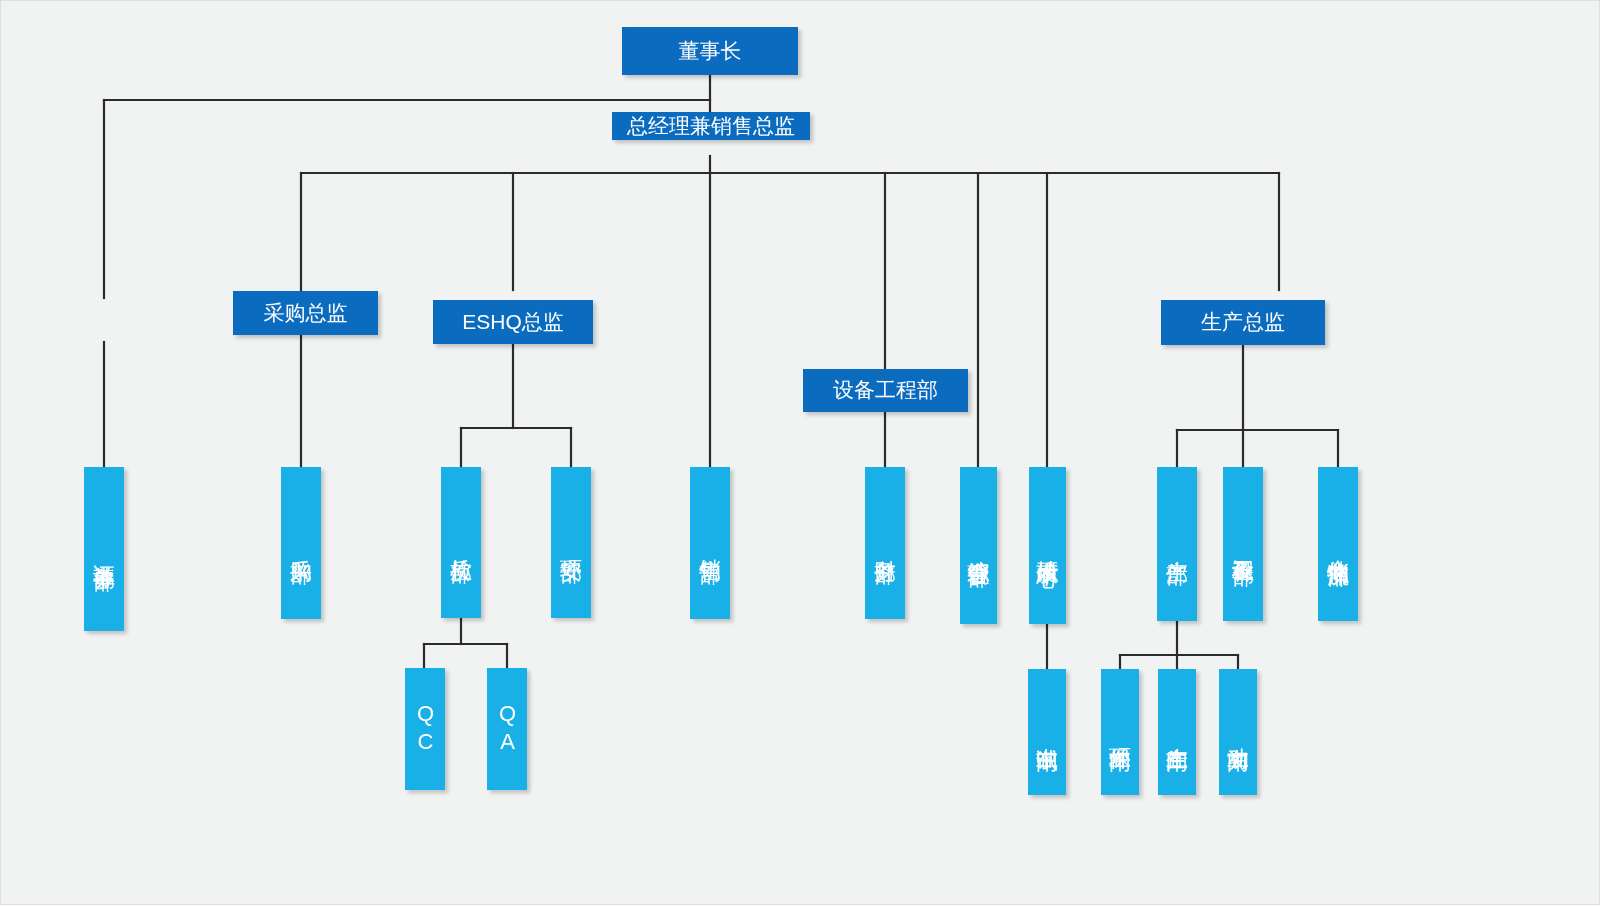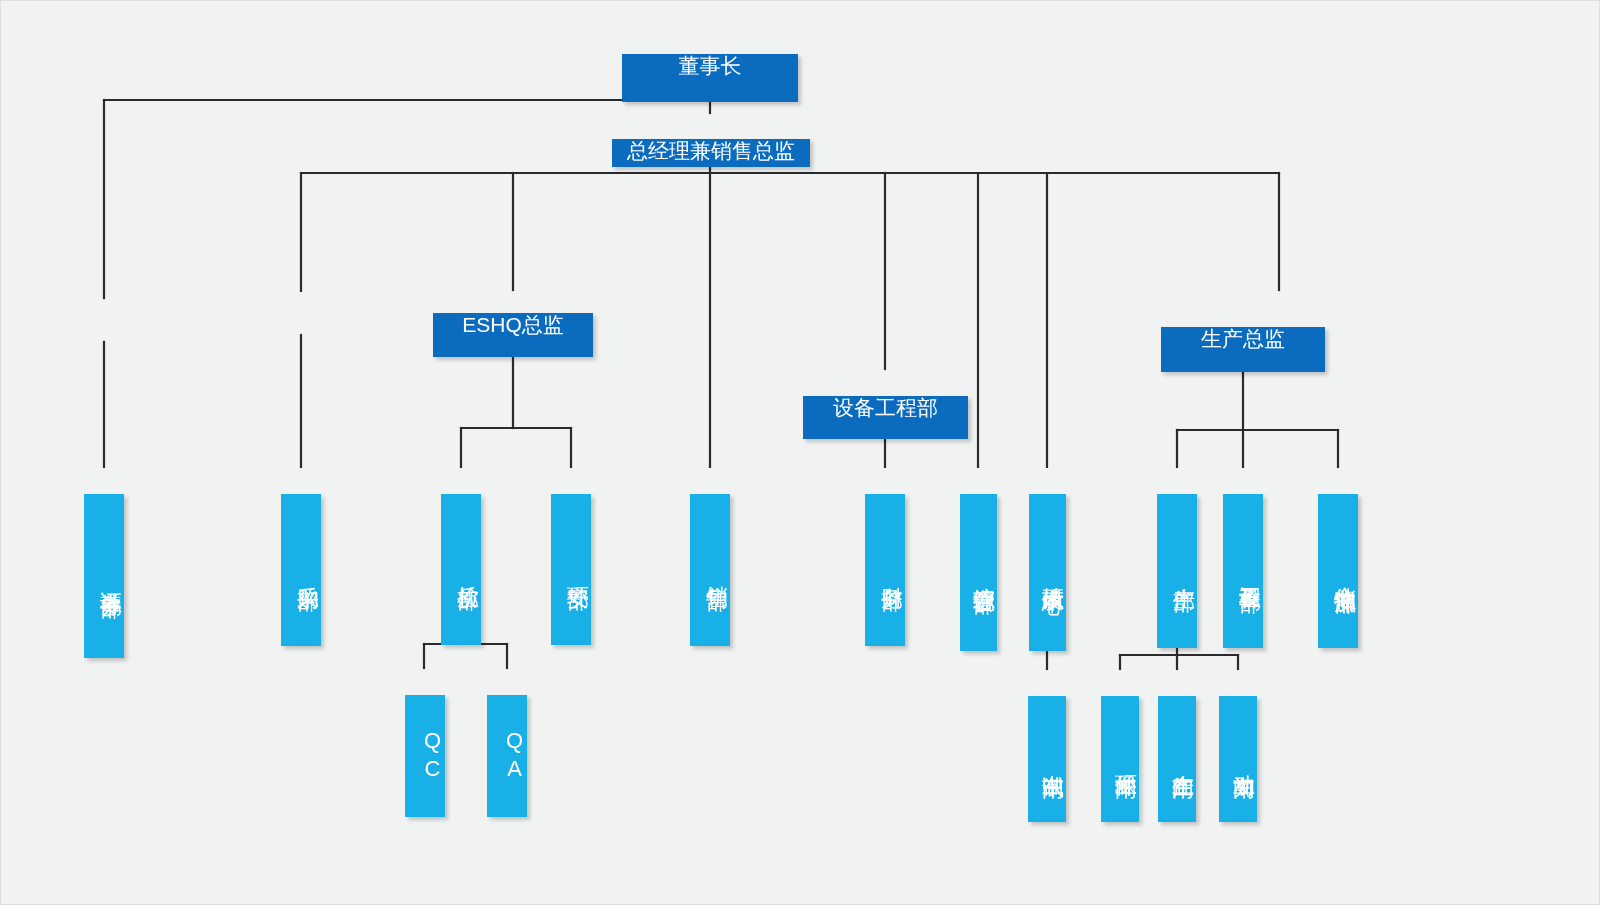--- a/index.html
+++ b/index.html
@@ -21,27 +21,26 @@
     position: absolute;
     left: 0; top: 0;
     width: 1600px;
     height: 905px;
     pointer-events: none;
   }
   .node {
     position: absolute;
     box-sizing: border-box;
     display: flex;
-    align-items: flex-start;
+    align-items: center;
     justify-content: center;
     color: #ffffff;
     box-shadow: 3px 3px 4px rgba(0,0,0,0.20);
     text-align: center;
     line-height: 1.18;
-    margin-top: 27px;
   }
   .node.horiz {
     font-size: 21px;
   }
   .node.vert {
     writing-mode: vertical-rl;
     text-orientation: upright;
     font-size: 22px;
     letter-spacing: 1px;
   }
@@ -111,22 +110,25 @@
 
   <div class="node horiz lvl-dark" style="left:621px; top:26px; width:176px; height:48px;">
     <span>董事长</span>
   </div>
 
   <div class="node horiz lvl-dark" style="left:611px; top:111px; width:198px; height:28px;">
     <span>总经理兼销售总监</span>
   </div>
 
 
-
-  <div class="node horiz lvl-dark" style="left:432px; top:285px; width:160px; height:44px;">
+  <div class="node horiz lvl-dark" style="left:232px; top:290px; width:145px; height:44px;">
+    <span>采购总监</span>
+  </div>
+
+  <div class="node horiz lvl-dark" style="left:432px; top:299px; width:160px; height:44px;">
     <span>ESHQ总监</span>
   </div>
 
   <div class="node horiz lvl-dark" style="left:802px; top:368px; width:165px; height:43px;">
     <span>设备工程部</span>
   </div>
 
   <div class="node horiz lvl-dark" style="left:1160px; top:299px; width:164px; height:45px;">
     <span>生产总监</span>
   </div>

